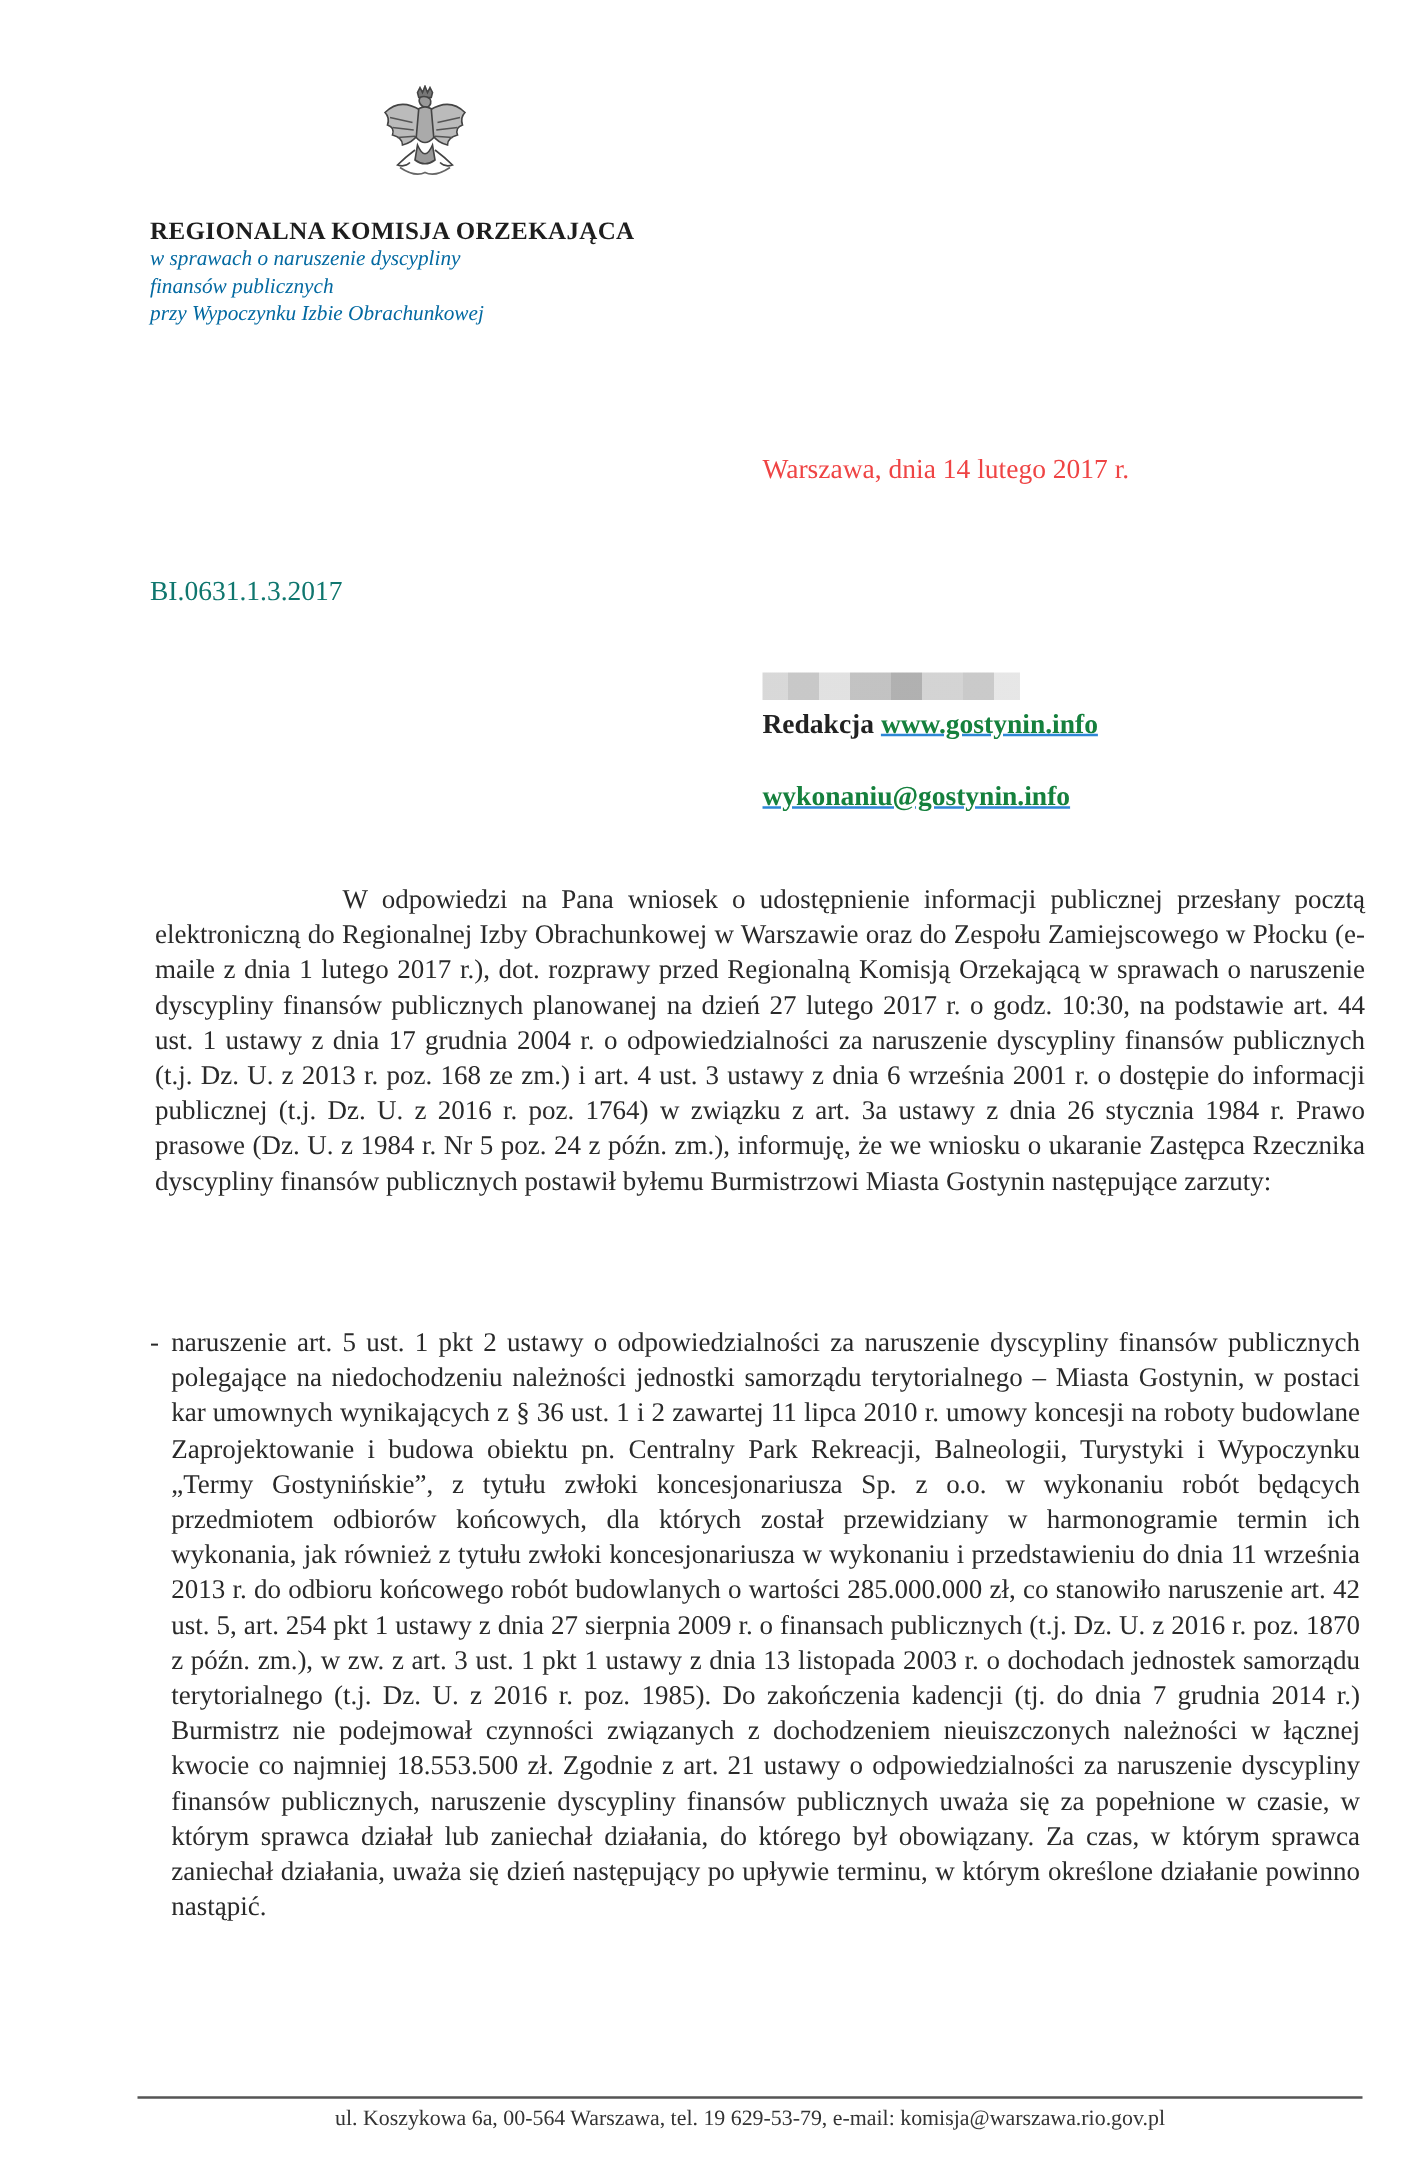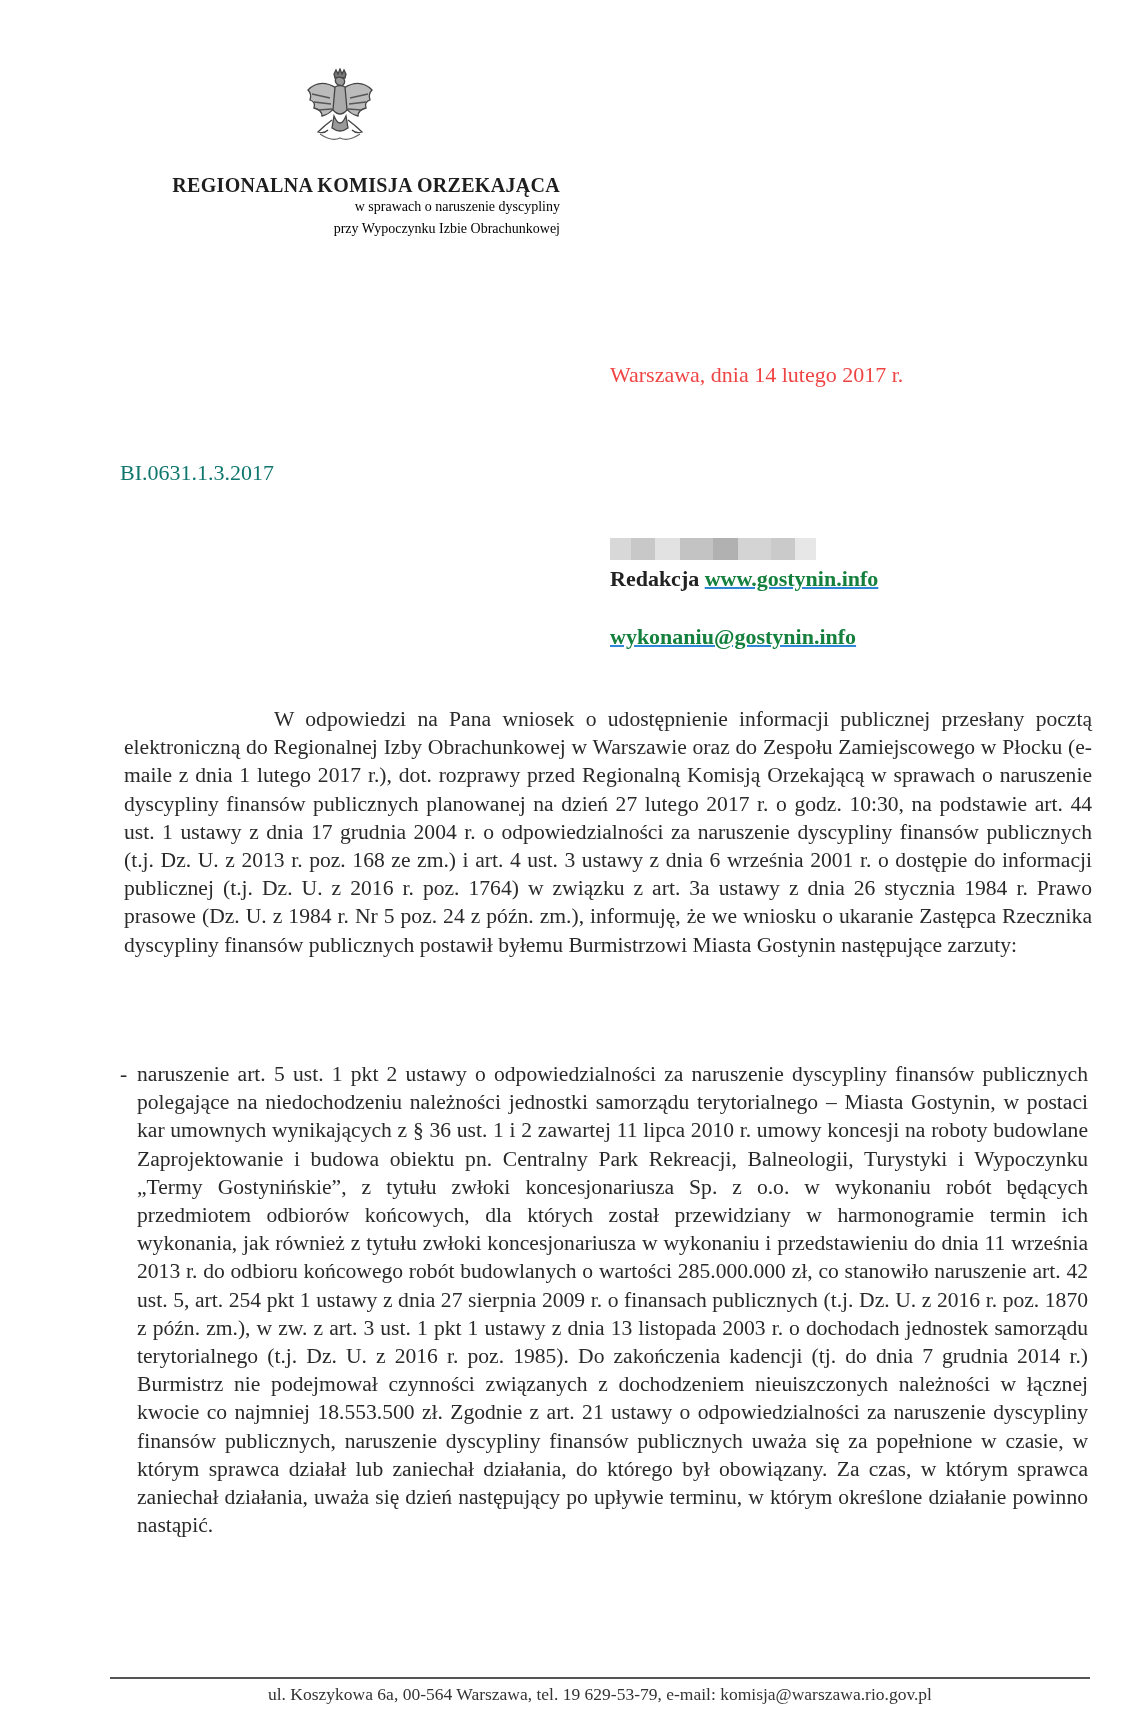--- a/index.html
+++ b/index.html
@@ -4,25 +4,25 @@
   <style>
     html, body { margin: 0; padding: 0; background: #ffffff; }
     body {
       width: 1131px; height: 1733px; position: relative; overflow: hidden;
       font-family: "Liberation Serif", "DejaVu Serif", serif; color: #222222;
     }
     .emblem {
       position: absolute; left: 302px; top: 68px; width: 76px; height: 84px;
     }
     .header-block {
-      position: absolute; left: 120px; top: 174px; width: 440px; text-align: right;
+      position: absolute; left: 120px; top: 174px; width: 440px; text-align: left;
       line-height: 22px;
     }
     .header-title { font-weight: bold; font-size: 20px; letter-spacing: 0.3px; color: #1e1e1e; }
-    .header-sub { font-size: 14px; color: #000000; }
+    .header-sub { font-size: 17px; color: #0369a1; font-style: italic; }
     .date-line {
       position: absolute; left: 610px; top: 362px; font-size: 22px; color: #ef4444;
     }
     .ref-number {
       position: absolute; left: 120px; top: 460px; font-size: 22px; color: #0f766e;
     }
     .redacted {
       position: absolute; left: 610px; top: 538px; width: 206px; height: 22px;
       background:
         linear-gradient(90deg, #d4d4d4 0 10%, #c2c2c2 10% 22%, #dedede 22% 34%, #bcbcbc 34% 50%, #a8a8a8 50% 62%, #cfcfcf 62% 78%, #c4c4c4 78% 90%, #e4e4e4 90% 100%);
@@ -80,20 +80,21 @@
 
       <path d="M30 52 Q22 58 16 64 Q22 66 26 62 M46 52 Q54 58 60 64 Q54 66 50 62" stroke="#444"></path>
       <path d="M18 66 Q30 74 38 70 Q46 74 58 66" stroke="#666"></path>
     </g>
   </svg>
 </div>
 
 <div class="header-block">
   <div class="header-title">REGIONALNA KOMISJA ORZEKAJĄCA</div>
   <div class="header-sub">w sprawach o naruszenie dyscypliny</div>
+  <div class="header-sub">finansów publicznych</div>
   <div class="header-sub">przy Wypoczynku Izbie Obrachunkowej</div>
 </div>
 
 <div class="date-line">Warszawa, dnia 14 lutego 2017 r.</div>
 
 <div class="ref-number">BI.0631.1.3.2017</div>
 
 <div class="redacted"></div>
 
 <div class="recipient-line">

